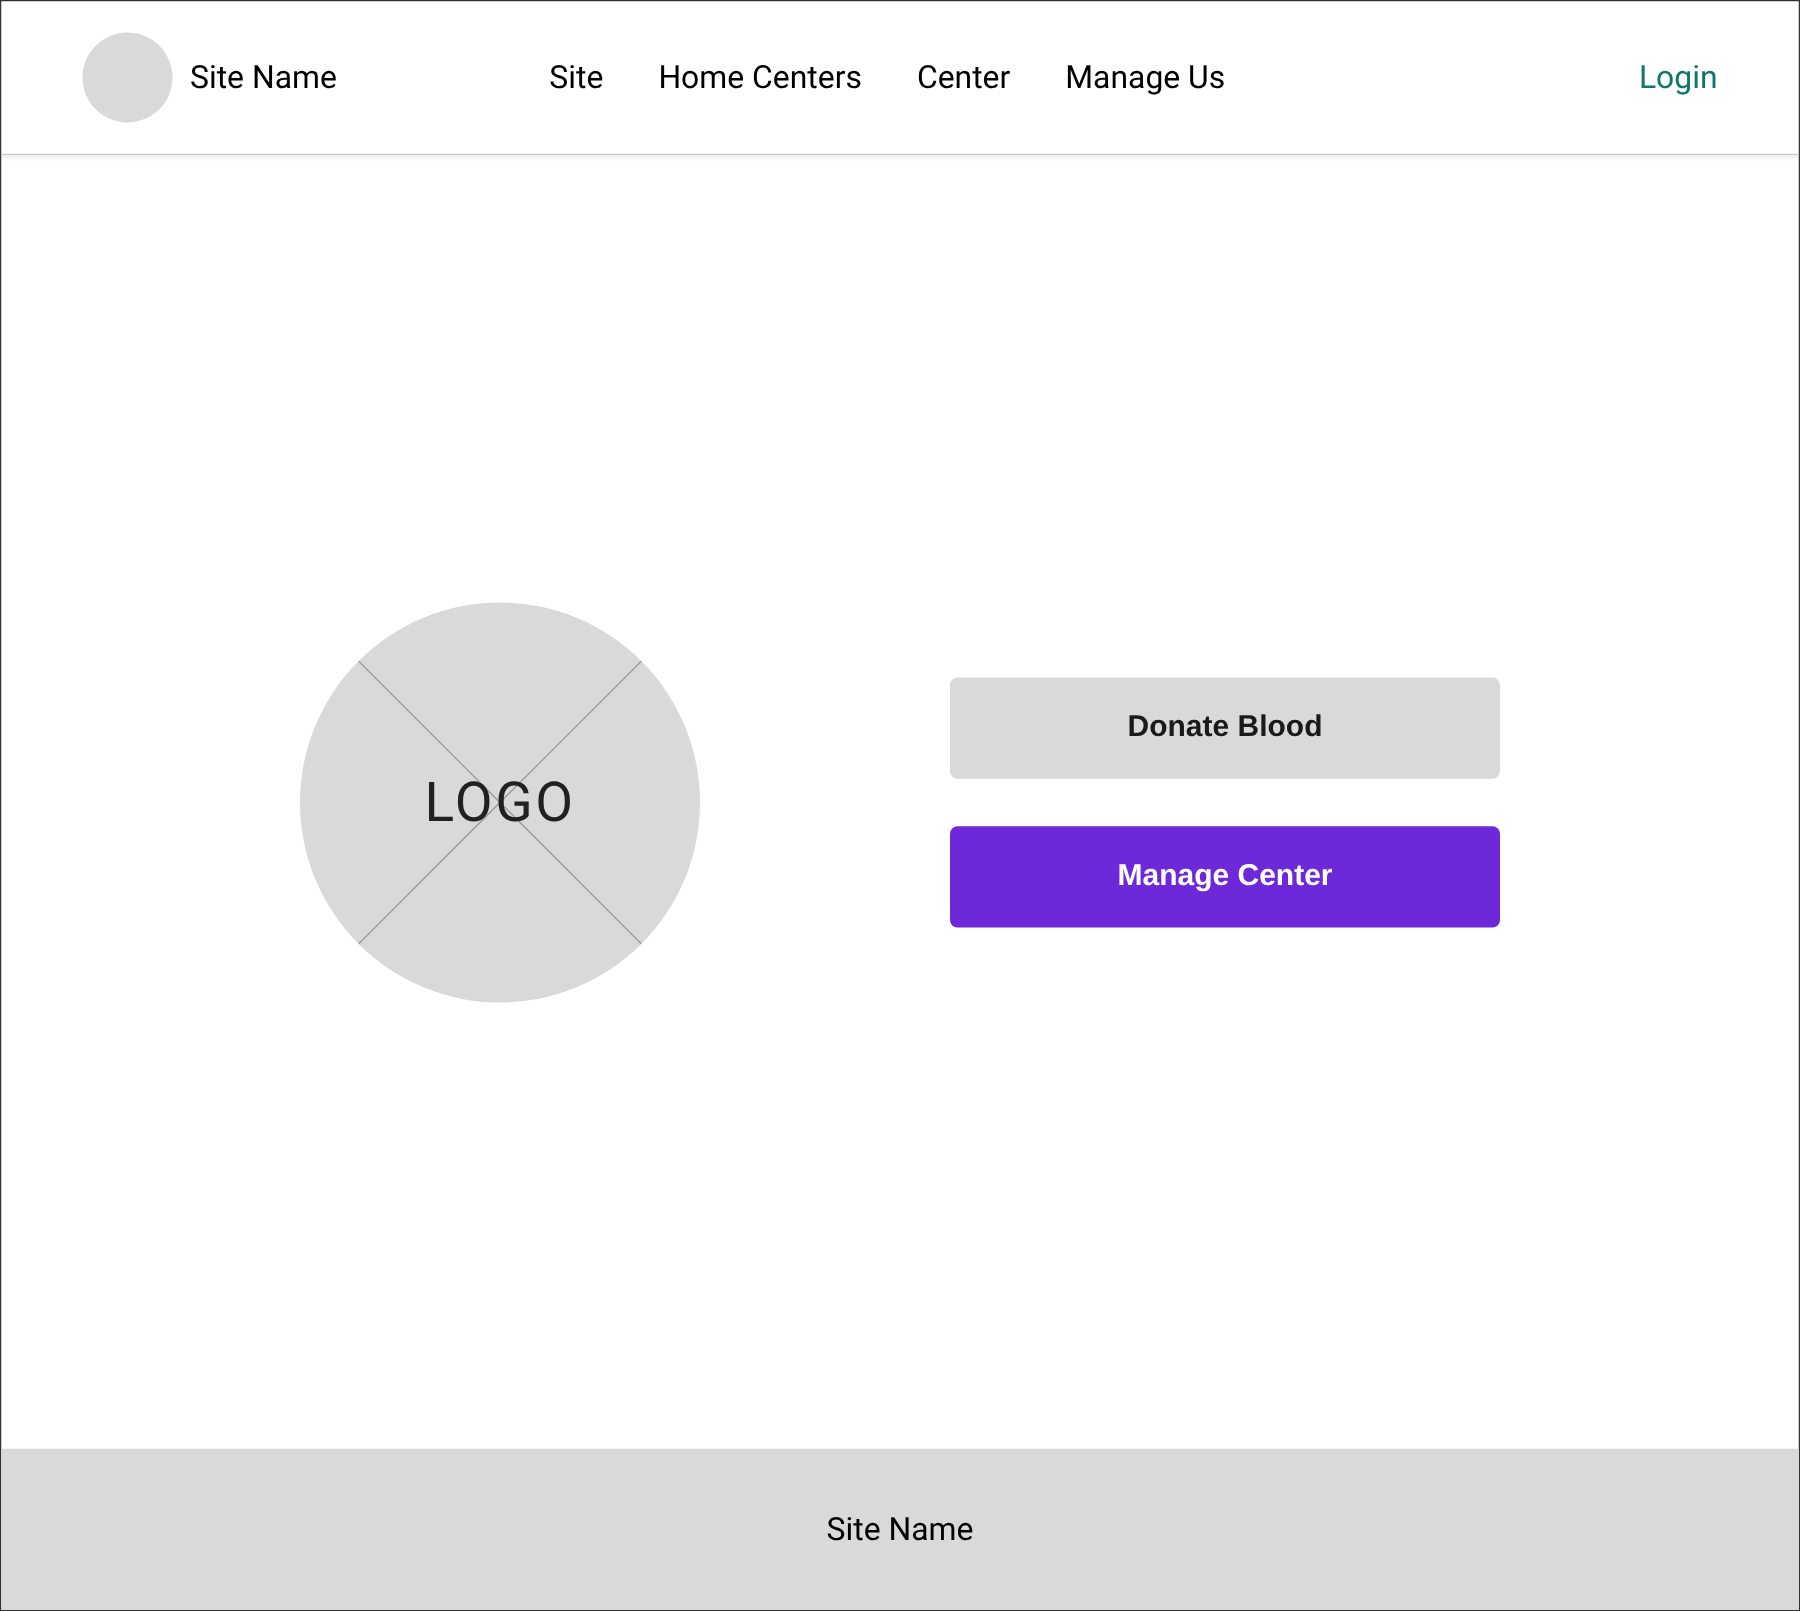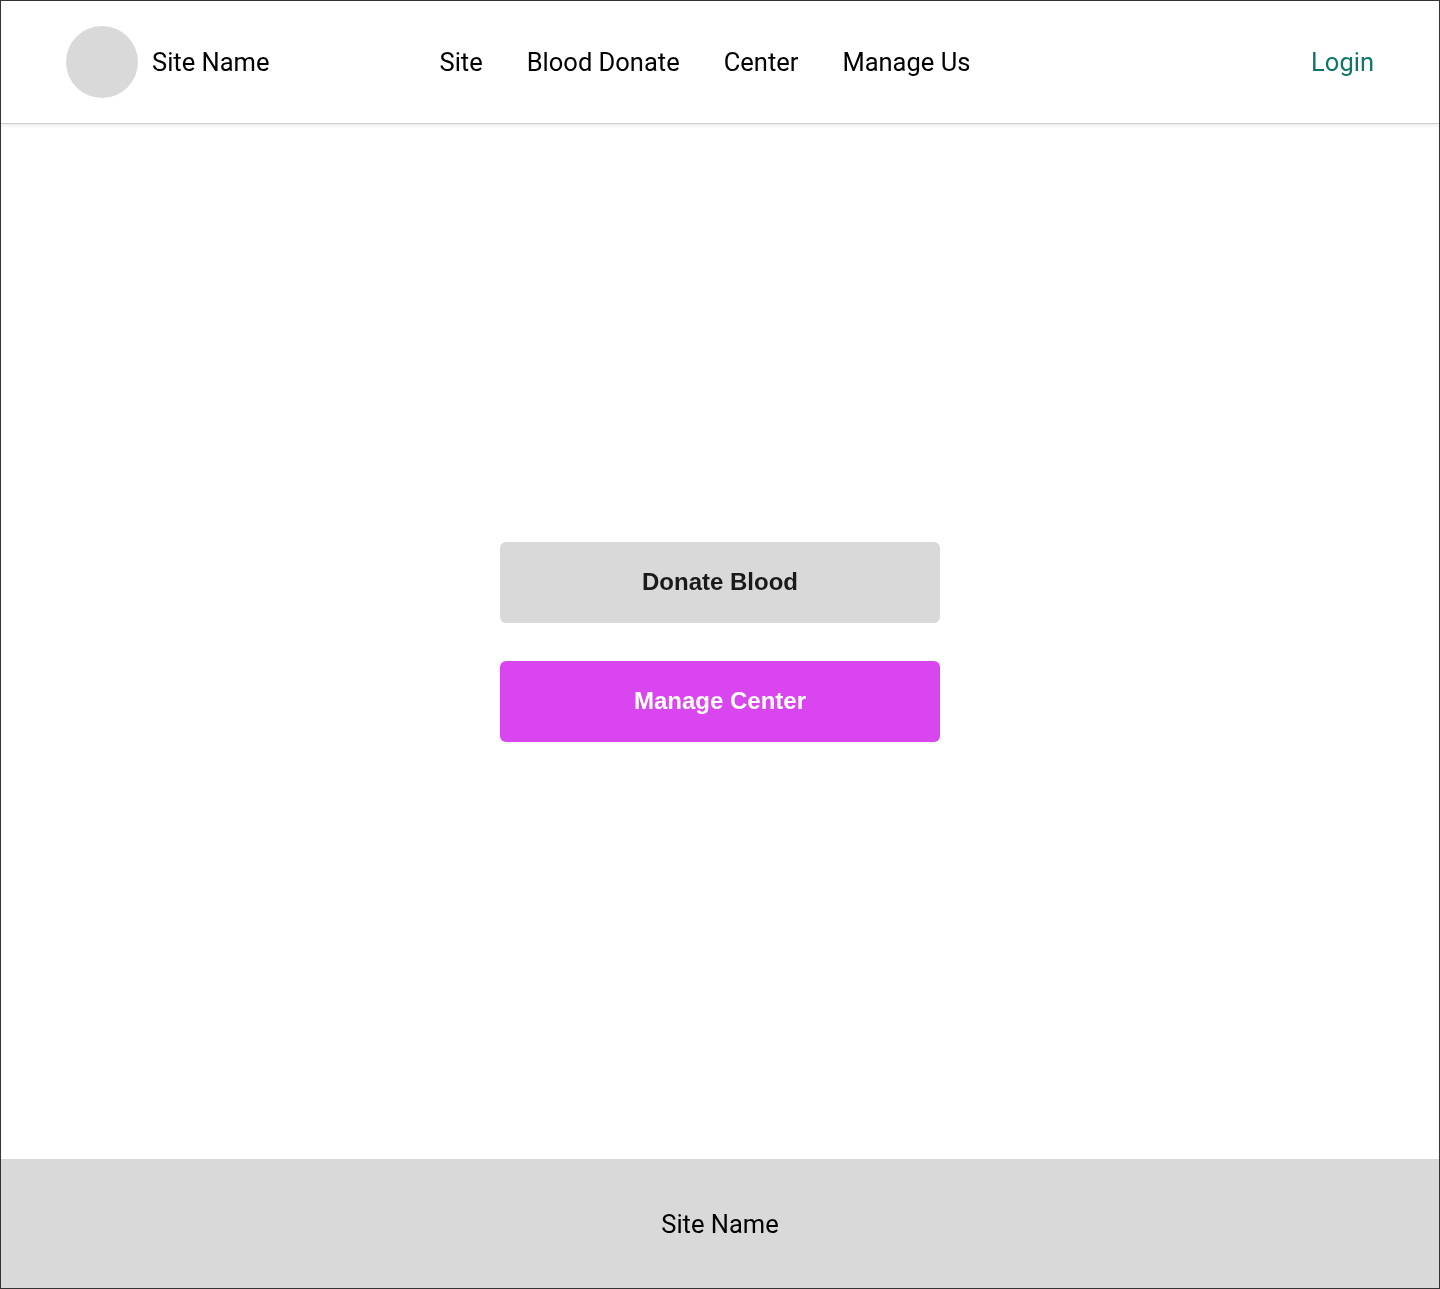--- a/index.html
+++ b/index.html
@@ -106,21 +106,21 @@
       cursor: pointer;
       display: flex;
       align-items: center;
       justify-content: center;
     }
     .btn-primary {
       background: #d9d9d9;
       color: #1a1a1a;
     }
     .btn-secondary {
-      background: #d946ef;
+      background: #6d28d9;
       color: #ffffff;
     }
     
     .footer {
       background: #d9d9d9;
       height: 129px;
       display: flex;
       align-items: center;
       justify-content: center;
     }
@@ -130,28 +130,37 @@
     }
   </style>
 </head>
 <body>
 
 <header class="header">
   <div class="logo-small"></div>
   <div class="site-name">Site Name</div>
   <nav class="nav">
     <a class="nav-item">Site</a>
-    <a class="nav-item">Blood Donate</a>
+    <a class="nav-item">Home Centers</a>
     <a class="nav-item">Center</a>
     <a class="nav-item">Manage Us</a>
   </nav>
   <a class="login">Login</a>
 </header>
 
 <main class="main">
+  <div class="logo-big-wrap">
+    <div class="logo-big">
+      <svg viewBox="0 0 320 320">
+        <line x1="47" y1="47" x2="273" y2="273" stroke="#9a9a9a" stroke-width="1"></line>
+        <line x1="273" y1="47" x2="47" y2="273" stroke="#9a9a9a" stroke-width="1"></line>
+      </svg>
+      <span class="logo-label">LOGO</span>
+    </div>
+  </div>
   <div class="cta-col">
     <button class="btn btn-primary">Donate Blood</button>
     <button class="btn btn-secondary">Manage Center</button>
   </div>
 </main>
 
 <footer class="footer">
   <div class="footer-text">Site Name</div>
 </footer>
 

